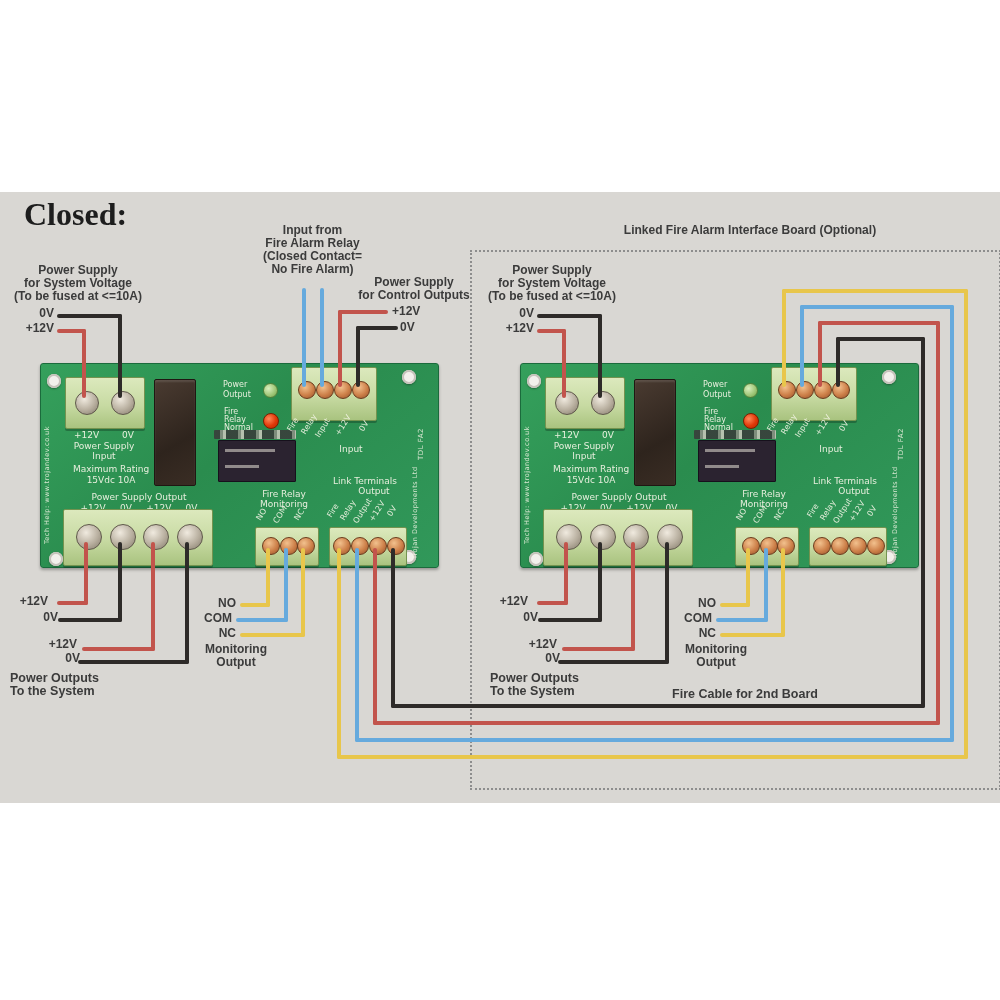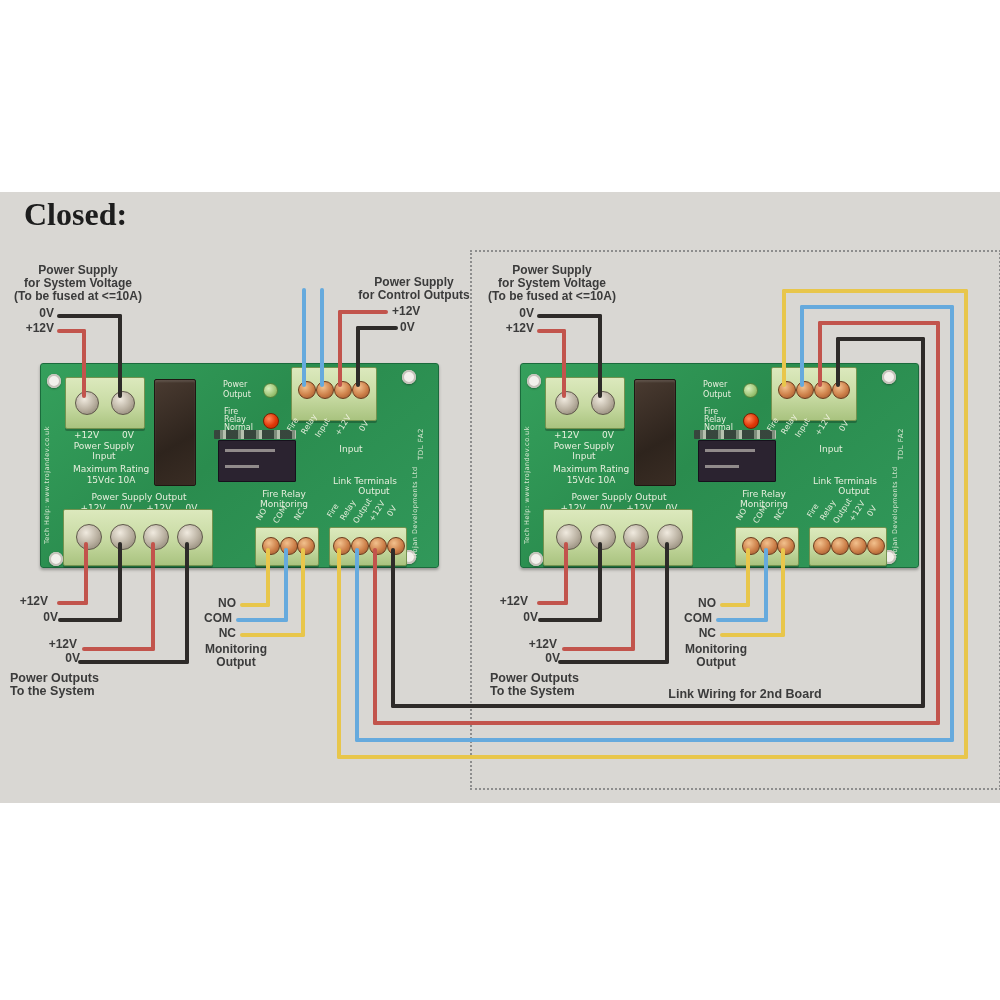--- a/index.html
+++ b/index.html
@@ -43,30 +43,37 @@
       writing-mode:vertical-rl;transform:rotate(180deg);letter-spacing:.5px;white-space:nowrap;}
   .vt.s7{font-size:7px;}
 </style>
 </head>
 <body>
 
 <div id="stage">
   <div class="band"></div>
   <div id="title">Closed:</div>
 
+  <div class="lbl ctr" style="left:595px;top:224px;width:310px">Linked Fire Alarm Interface Board (Optional)</div>
   <div class="dashedbox"></div>
 
   <div class="lbl ctr" style="left:0px;top:264px;width:156px">
     <div>Power Supply</div>
     <div>for System Voltage</div>
     <div>(To be fused at &lt;=10A)</div>
   </div>
   <div class="lbl rgt" style="left:14px;top:307px;width:40px">0V</div>
   <div class="lbl rgt" style="left:10px;top:322px;width:44px">+12V</div>
 
+  <div class="lbl ctr" style="left:240px;top:224px;width:145px">
+    <div>Input from</div>
+    <div>Fire Alarm Relay</div>
+    <div>(Closed Contact=</div>
+    <div>No Fire Alarm)</div>
+  </div>
   <div class="lbl ctr" style="left:344px;top:276px;width:140px">
     <div>Power Supply</div>
     <div>for Control Outputs</div>
   </div>
   <div class="lbl" style="left:392px;top:305px;width:50px">+12V</div>
   <div class="lbl" style="left:400px;top:321px;width:40px">0V</div>
 
   <div class="lbl rgt" style="left:4px;top:595px;width:44px">+12V</div>
   <div class="lbl rgt" style="left:18px;top:611px;width:40px">0V</div>
   <div class="lbl rgt" style="left:33px;top:638px;width:44px">+12V</div>
@@ -102,21 +109,21 @@
   </div>
 
   <div class="lbl rgt" style="left:680px;top:597px;width:36px">NO</div>
   <div class="lbl rgt" style="left:676px;top:612px;width:36px">COM</div>
   <div class="lbl rgt" style="left:680px;top:627px;width:36px">NC</div>
   <div class="lbl ctr" style="left:676px;top:643px;width:80px">
     <div>Monitoring</div>
     <div>Output</div>
   </div>
 
-  <div class="lbl big ctr" style="left:610px;top:688px;width:270px">Link Wiring for 2nd Board</div>
+  <div class="lbl big ctr" style="left:610px;top:688px;width:270px">Fire Cable for 2nd Board</div>
 
   <div class="board" style="left:40px;top:363px" id="board-left">
   <div class="hole" style="left:6px;top:10px"></div>
   <div class="hole" style="left:361px;top:6px"></div>
   <div class="hole" style="left:8px;top:188px"></div>
   <div class="hole" style="left:361px;top:186px"></div>
 
   <div class="tblock" style="left:24px;top:13px;width:78px;height:50px">
     <div class="screw silver" style="left:9px;top:13px;width:22px;height:22px"></div>
     <div class="screw silver" style="left:45px;top:13px;width:22px;height:22px"></div>

